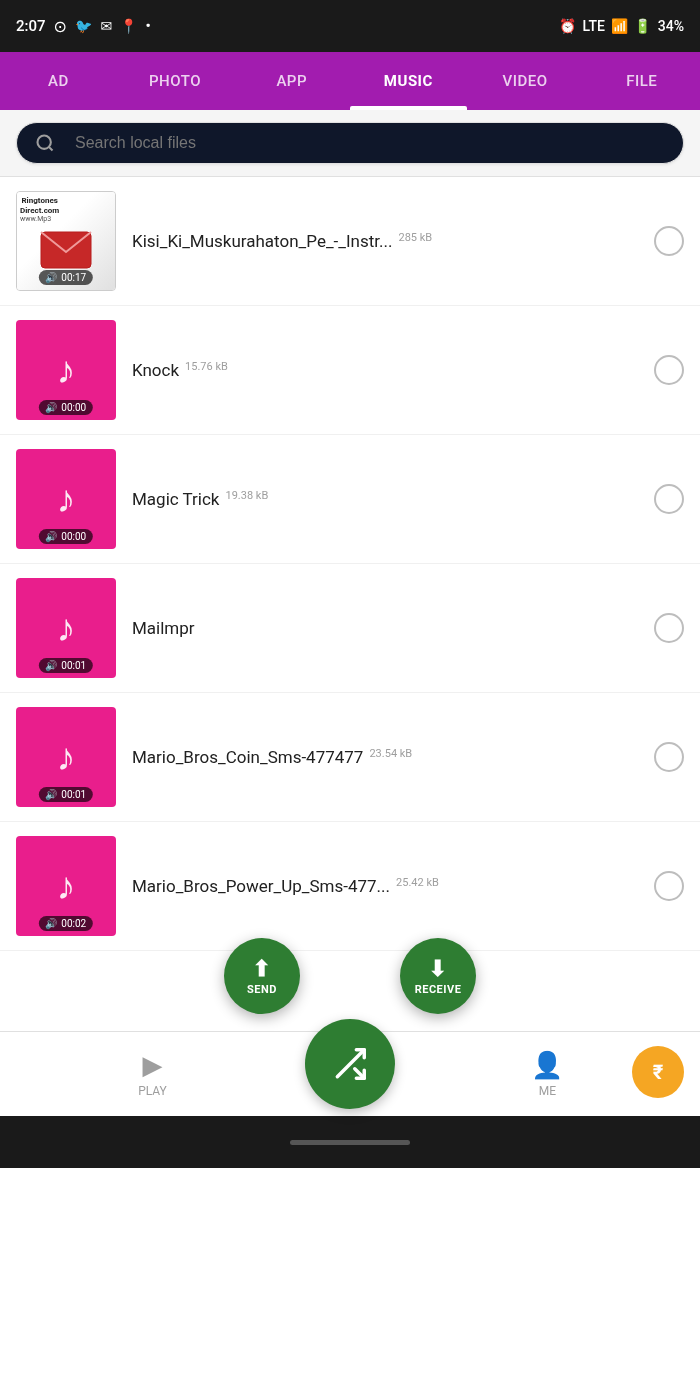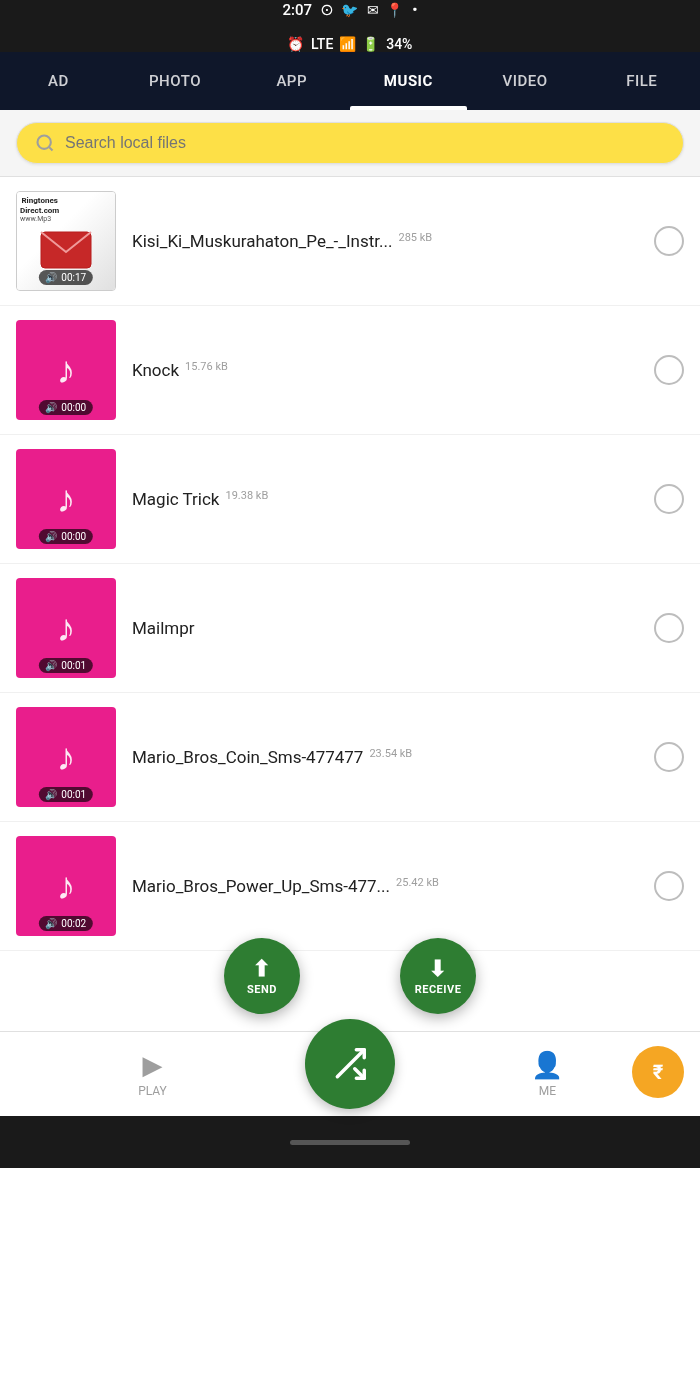--- a/index.html
+++ b/index.html
@@ -15,28 +15,27 @@
     .status-bar {
       background: #1a1a1a;
       color: #fff;
       display: flex;
       justify-content: space-between;
       align-items: center;
       padding: 0 16px;
       height: 52px;
       font-size: 15px;
       font-weight: 500;
-      flex-direction: column;
     }
     .status-left { display: flex; align-items: center; gap: 8px; }
     .status-right { display: flex; align-items: center; gap: 6px; font-size: 14px; }
 
     
     .nav-tabs {
-      background: #0f172a;
+      background: #a21caf;
       display: flex;
       align-items: flex-start;
       height: 58px;
       overflow: hidden;
     }
     .nav-tab {
       flex: 1;
       display: flex;
       align-items: center;
       justify-content: center;
@@ -62,26 +61,26 @@
       border-radius: 2px 2px 0 0;
     }
 
     
     .search-bar {
       background: #f5f5f5;
       padding: 12px 16px;
       border-bottom: 1px solid #e0e0e0;
     }
     .search-input-wrap {
-      background: #fde047;
+      background: #0f172a;
       border-radius: 28px;
       display: flex;
       align-items: center;
       padding: 10px 18px;
-      gap: 10px;
+      gap: 20px;
       border: 1px solid #e0e0e0;
       box-shadow: 0 1px 3px rgba(0,0,0,0.08);
     }
     .search-icon-svg { color: #9e9e9e; flex-shrink: 0; }
     .search-input {
       border: none; outline: none; background: transparent;
       font-size: 16px; color: #757575; width: 100%;
     }
 
     

